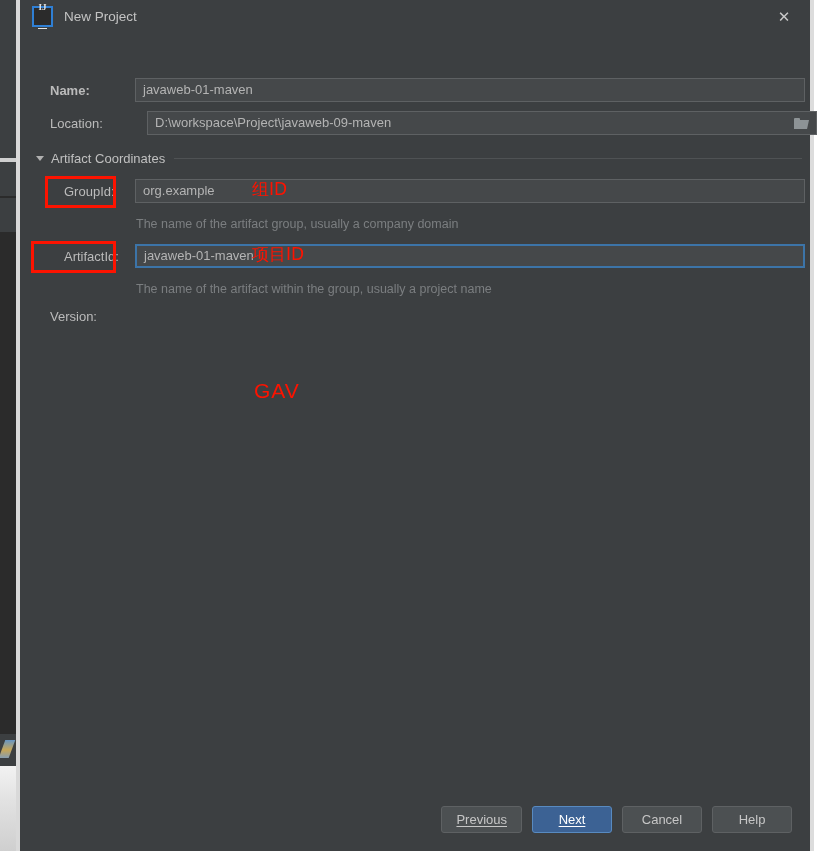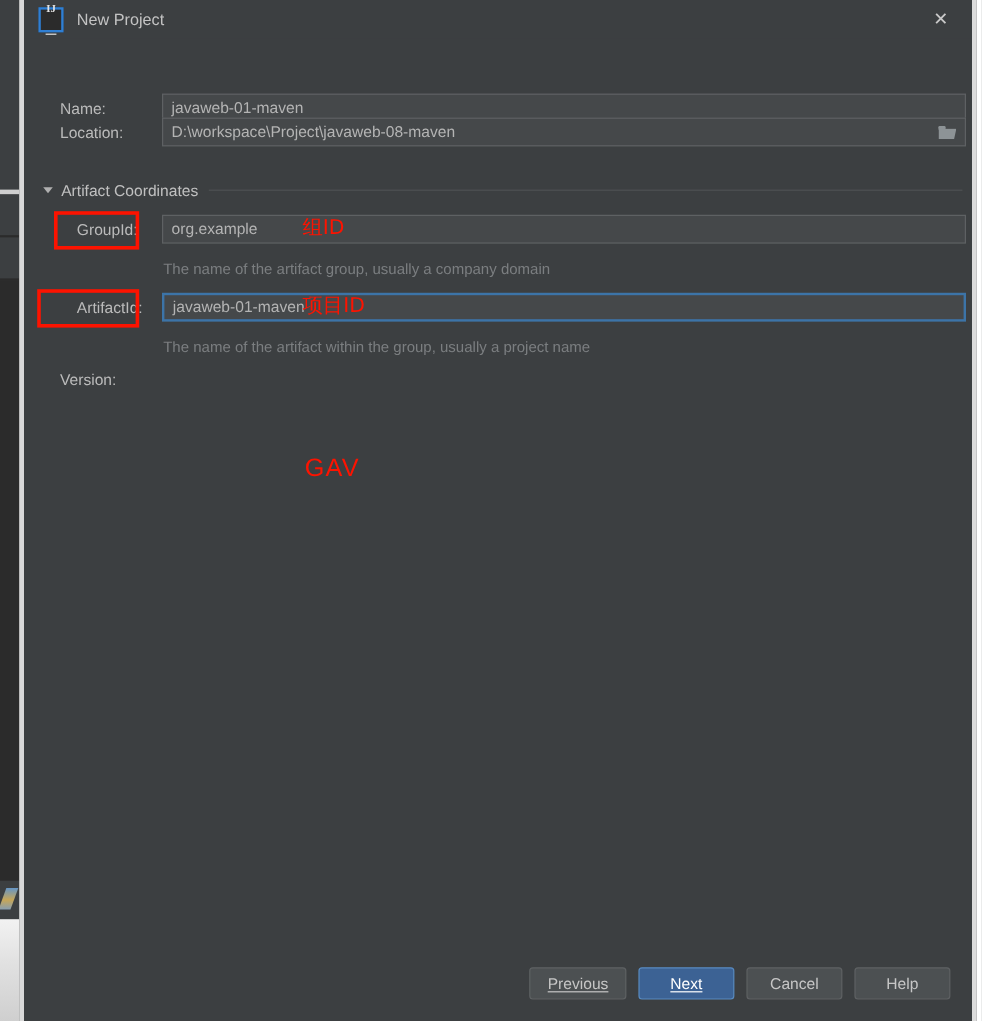--- a/index.html
+++ b/index.html
@@ -288,30 +288,30 @@
       <div class="ij-logo">
           <span>IJ</span>
         </div>
       <div class="title-text">New Project</div>
       <div class="close-btn">✕</div>
     </div>
 
     <div class="form">
 
       <div class="row" style="left:30px; top:46px;">
-        <div class="lbl" style="width:85px;">Name:</div>
+        <div class="lbl" style="width:85px;font-weight:bold;">Name:</div>
         <div class="field" style="width:670px;">
           <span>javaweb-01-maven</span>
         </div>
       </div>
 
-      <div class="row" style="left:30px; top:66px;">
+      <div class="row" style="left:30px; top:79px;gap:12px;">
         <div class="lbl" style="width:85px;">Location:</div>
         <div class="field" style="width:670px;">
-          <span>D:\workspace\Project\javaweb-08-maven</span>
+          <span>D:\workspace\Project\javaweb-09-maven</span>
           <span class="folder-icon"></span>
         </div>
       </div>
 
       <div class="section">
         <div class="tri"></div>
         <div class="section-title">Artifact Coordinates</div>
         <div class="section-line"></div>
       </div>
 

